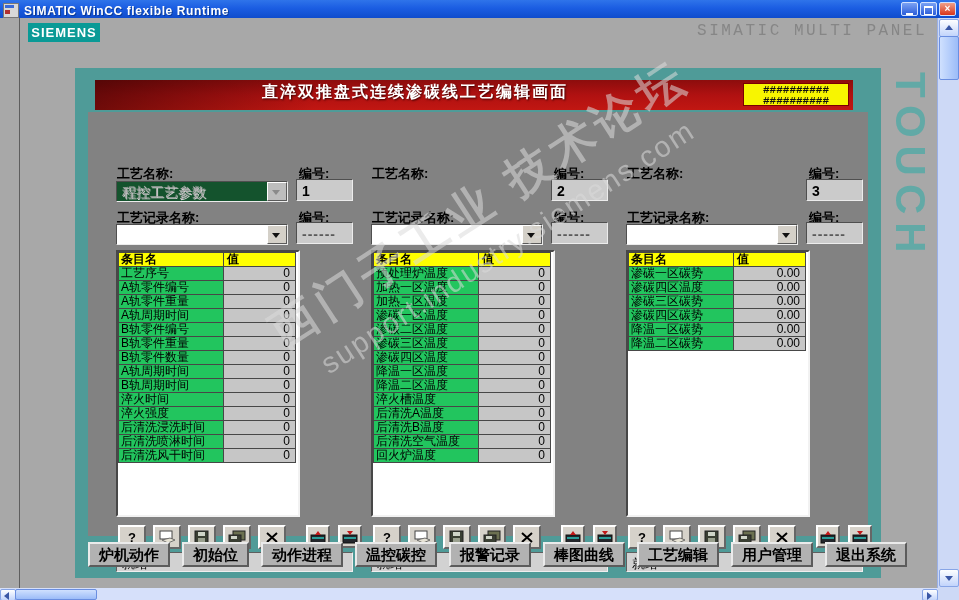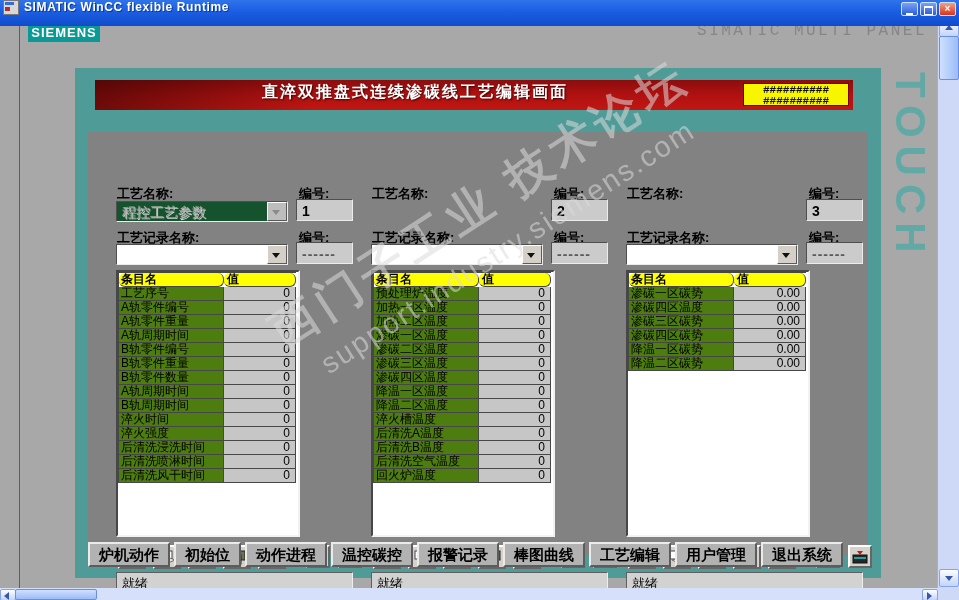--- a/index.html
+++ b/index.html
@@ -1,23 +1,23 @@
 <!DOCTYPE html>
 <html><head>
 <meta charset="utf-8">
 <style>
   html,body{margin:0;padding:0;}
   body{
     width:959px;height:600px;position:relative;overflow:hidden;
     font-family:"Liberation Sans",sans-serif;background:#a8a8a8;
   }
   
-  .titlebar{position:absolute;left:0;top:0;width:959px;height:26px;
+  .titlebar{position:absolute;left:0;top:0;width:959px;height:18px;
     background:linear-gradient(180deg,#2f74ea 0%,#1b5de2 45%,#0f4ccc 100%);
-    display:flex;align-items:flex-start;z-index:90;}
+    display:flex;align-items:flex-end;z-index:90;}
   .app-icon{width:14px;height:13px;margin:0 0 0 3px;background:#d8d8d8;border:1px solid #777;
     position:relative;}
   .app-icon::before{content:"";position:absolute;left:1px;top:1px;width:9px;height:3px;background:#3a6ad8;}
   .app-icon::after{content:"";position:absolute;left:1px;top:6px;width:5px;height:4px;background:#b03030;}
   .title-text{color:#fff;font-weight:bold;font-size:12px;margin-left:5px;letter-spacing:.6px;
     text-shadow:1px 1px 0 #0a3a96;}
   .win-buttons{position:absolute;right:3px;top:2px;display:flex;gap:2px;}
   .win-btn{width:17px;height:14px;border-radius:2px;border:1px solid #cfe0ff;
     background:linear-gradient(#7aa2f4,#2b5cd8);color:#fff;font-size:10px;line-height:12px;
     text-align:center;font-weight:bold;padding:0;}
@@ -44,21 +44,21 @@
   
   .bezel-edge{position:absolute;left:19px;top:18px;width:1px;height:570px;background:#5e5e5e;}
   .siemens-logo{position:absolute;left:28px;top:23px;width:72px;height:19px;background:#0a9a96;
     color:#fff;font-weight:bold;font-size:13px;letter-spacing:1px;text-align:center;line-height:19px;}
   .panel-label{position:absolute;right:32px;top:22px;font-size:16px;letter-spacing:2.5px;color:#868686;font-family:Liberation Mono, monospace;}
   .touch-label{position:absolute;left:886px;top:72px;color:#62a9a6;font-size:42px;font-weight:bold;
     letter-spacing:8px;writing-mode:vertical-rl;}
 
   
   .screen{position:absolute;left:75px;top:68px;width:806px;height:510px;background:#4f9b98;}
-  .content{position:absolute;left:13px;top:44px;width:780px;height:424px;background:#828282;margin-top:20px;}
+  .content{position:absolute;left:13px;top:44px;width:780px;height:424px;background:#828282;}
 
   
   .banner{position:absolute;left:20px;top:12px;width:758px;height:30px;
     background:linear-gradient(180deg,#8c0d0d 0%,#b01111 50%,#c11712 100%);}
   .banner::before{content:"";position:absolute;left:0;top:0;width:220px;height:100%;
     background:linear-gradient(90deg,rgba(30,0,0,.5),rgba(30,0,0,0));}
   .banner-title{position:absolute;left:0;right:118px;top:2px;text-align:center;color:#fff;
     font-weight:bold;font-size:16px;letter-spacing:2px;text-shadow:1px 1px 2px #3a0000;}
   .overflow-box{position:absolute;right:4px;top:3px;width:106px;height:23px;background:#f8f500;
     border:1px solid #7a0000;text-align:center;color:#111;font-family:"Liberation Mono",monospace;
@@ -84,35 +84,35 @@
     font-size:14px;font-weight:bold;color:#000;padding:3px 0 0 5px;}
   .numfield.dashes{color:#5a5a5a;letter-spacing:1px;}
 
   .recipe-panel{position:absolute;left:6px;top:88px;width:184px;height:267px;background:#fff;
     border:2px solid;border-color:#474747 #f2f2f2 #f2f2f2 #474747;box-sizing:border-box;}
   .rtable{position:absolute;left:0;top:0;width:178px;}
   .trow{display:flex;height:14px;border-left:1px solid #474747;box-sizing:border-box;}
   .trow.thead{height:15px;border-top:1px solid #474747;}
   .tcell{box-sizing:border-box;border-right:1px solid #474747;border-bottom:1px solid #474747;
     font-size:12px;line-height:13px;overflow:hidden;white-space:nowrap;}
-  .tcell.name{width:105px;background:#4d7c0f;padding-left:2px;}
+  .tcell.name{width:105px;background:#22c55e;padding-left:2px;}
   .tcell.val{width:72px;background:#c6c6c6;text-align:right;padding-right:5px;}
-  .thead .tcell{background:#ffff00;font-weight:bold;border-radius:6px;}
+  .thead .tcell{background:#ffff00;font-weight:bold;}
 
   .tool-btn{position:absolute;top:363px;width:28px;height:24px;background:#d6d2ca;
     border:2px solid;border-color:#fff #666 #666 #fff;box-sizing:border-box;
     display:flex;align-items:center;justify-content:center;padding:0;
     font-weight:bold;font-size:13px;color:#000;}
   .tool-btn.plc{width:24px;height:23px;}
   .statusbar{position:absolute;left:6px;top:390px;width:237px;height:20px;background:#d2d2d2;
     border:1px solid;border-color:#5f5f5f #efefef #efefef #5f5f5f;box-sizing:border-box;
     font-size:13px;padding:2px 0 0 5px;}
 
   
-  .nav{position:absolute;left:13px;top:474px;display:flex;gap:4px;align-items:flex-end;}
+  .nav{position:absolute;left:13px;top:474px;display:flex;gap:12px;align-items:flex-end;}
   .nav-btn{height:25px;background:#b2b2b2;border:2px solid;border-color:#ebebeb #5c5c5c #5c5c5c #ebebeb;
     font-weight:bold;font-size:15px;color:#000;padding:1px 9px 0;white-space:nowrap;}
 
   
   .watermark{position:absolute;left:130px;top:170px;width:720px;transform:rotate(-33deg);
     text-align:center;color:rgba(218,218,218,.55);pointer-events:none;z-index:60;}
   .wm1{font-size:46px;font-weight:bold;letter-spacing:6px;}
   .wm2{font-size:29px;letter-spacing:2px;margin-top:4px;}
 </style>
 </head>

